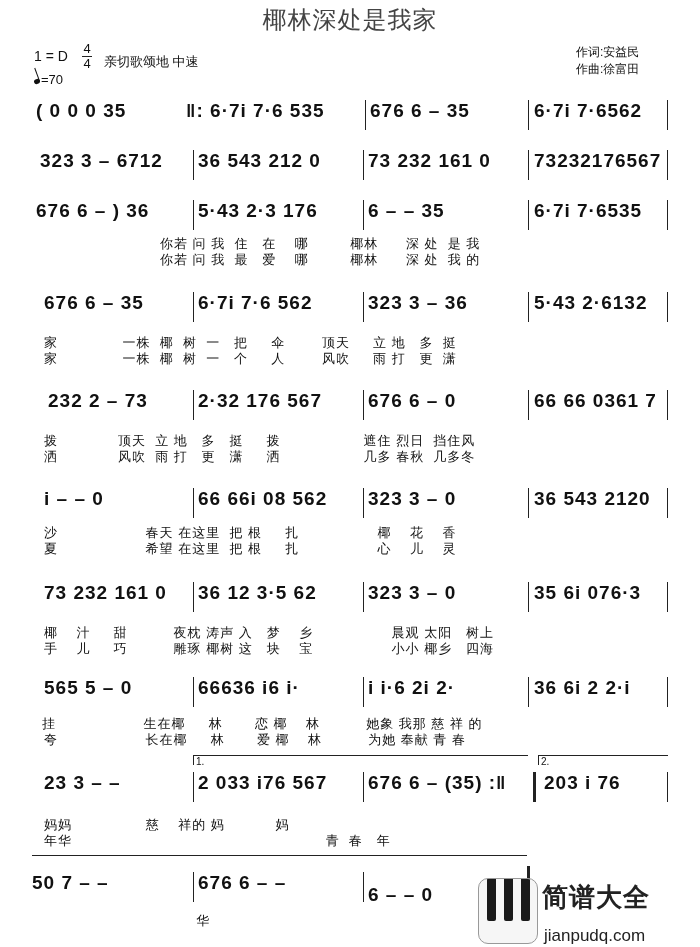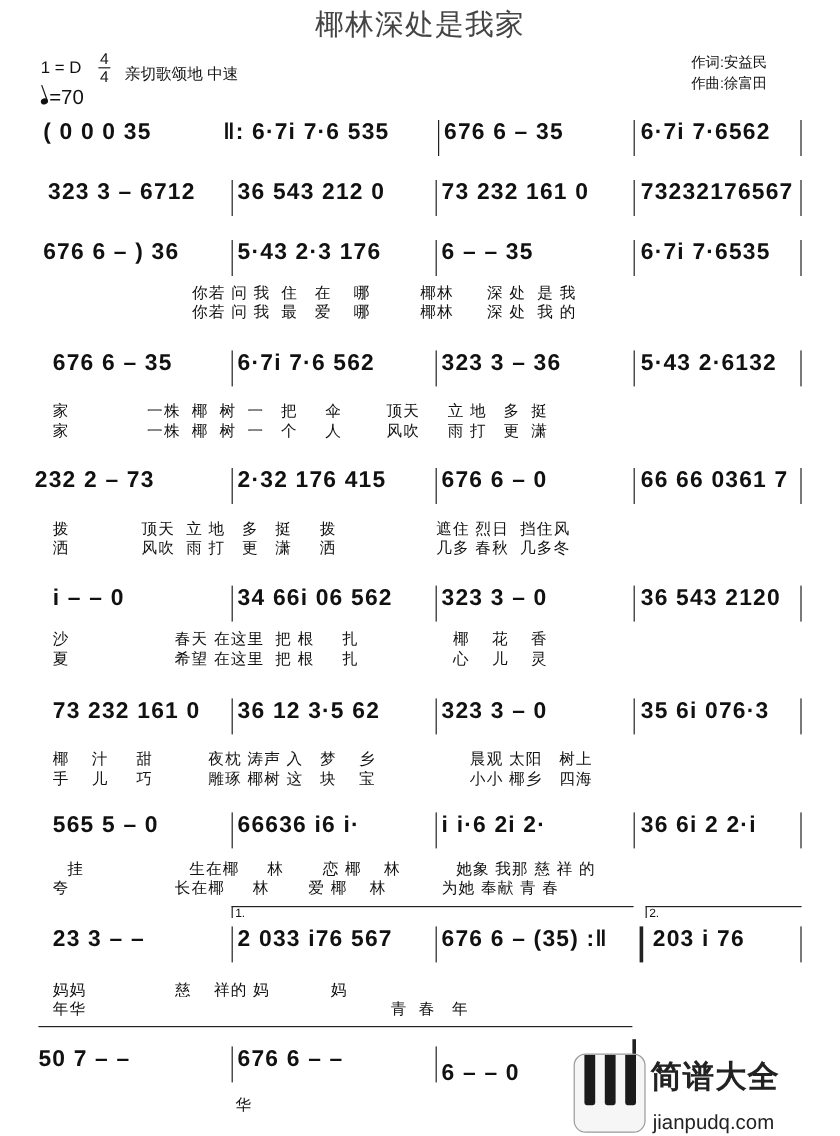--- a/index.html
+++ b/index.html
@@ -4,21 +4,21 @@
 <style>
   * { box-sizing: border-box; margin: 0; padding: 0; }
   body { width: 700px; height: 947px; background: #ffffff; position: relative; overflow: hidden;
          font-family: "Liberation Sans", "DejaVu Sans", sans-serif; color: #111; }
   .title { position: absolute; top: 4px; left: 0; width: 700px; text-align: center;
            font-family: "DejaVu Serif", serif; font-size: 24px; color: #444; letter-spacing: 1px; }
   .key { position: absolute; left: 34px; top: 48px; font-size: 14px; }
   .timesig { position: absolute; left: 82px; top: 42px; font-size: 13px; line-height: 14px; text-align: center; width: 10px; }
   .timesig hr { border: none; border-top: 1px solid #222; margin: 0; }
   .expr { position: absolute; left: 104px; top: 53px; font-size: 13px; }
-  .tempo { position: absolute; left: 34px; top: 72px; font-size: 17px; }
+  .tempo { position: absolute; left: 34px; top: 72px; font-size: 13px; }
   .tempo .note { display: inline-block; width: 6px; height: 5px; background: #111; border-radius: 50%; transform: rotate(-20deg); margin-right: 1px; position: relative; }
   .tempo .note::after { content: ""; position: absolute; left: 5px; bottom: 2px; width: 1px; height: 14px; background: #111; }
   .credits { position: absolute; left: 576px; top: 44px; font-size: 12px; line-height: 17px; }
   .row { position: absolute; left: 0; width: 700px; }
   .notes { position: absolute; font-weight: bold; font-size: 19px; white-space: nowrap; letter-spacing: 1px; }
   .bar { position: absolute; width: 1px; background: #222; height: 30px; }
   .lyric { position: absolute; font-size: 13px; white-space: pre; letter-spacing: 1px; }
   .watermark { position: absolute; left: 478px; top: 878px; width: 222px; height: 69px; }
   .wm-piano { position: absolute; left: 0; top: 0; width: 60px; height: 66px; border: 1px solid #999; border-radius: 10px; background: #f6f6f6; overflow: hidden; }
   .wm-key { position: absolute; top: 0; width: 9px; height: 42px; background: #1a1a1a; border-radius: 0 0 2px 2px; }
@@ -85,36 +85,36 @@
   <div class="bar" style="left:363px;top:0"></div>
   <div class="notes" style="left:368px;top:0">323  3  –  36</div>
   <div class="bar" style="left:528px;top:0"></div>
   <div class="notes" style="left:534px;top:0">5·43  2·6132</div>
   <div class="bar" style="left:667px;top:0"></div>
   <div class="lyric" style="left:44px;top:42px">家              一株  椰  树  一   把     伞        顶天     立 地   多  挺</div>
   <div class="lyric" style="left:44px;top:58px">家              一株  椰  树  一   个     人        风吹     雨 打   更  潇</div>
 </div>
 
 <div class="row" style="top:390px">
-  <div class="notes" style="left:29px;top:0">232  2  –    73</div>
+  <div class="notes" style="left:48px;top:0">232  2  –    73</div>
   <div class="bar" style="left:193px;top:0"></div>
-  <div class="notes" style="left:198px;top:0">2·32  176  415</div>
+  <div class="notes" style="left:198px;top:0">2·32  176  567</div>
   <div class="bar" style="left:363px;top:0"></div>
   <div class="notes" style="left:368px;top:0">676  6  –  0</div>
   <div class="bar" style="left:528px;top:0"></div>
   <div class="notes" style="left:534px;top:0">66  66  0361 7</div>
   <div class="bar" style="left:667px;top:0"></div>
   <div class="lyric" style="left:44px;top:42px">拨             顶天  立 地   多   挺     拨                  遮住 烈日  挡住风</div>
   <div class="lyric" style="left:44px;top:58px">洒             风吹  雨 打   更   潇     洒                  几多 春秋  几多冬</div>
 </div>
 
 <div class="row" style="top:488px">
   <div class="notes" style="left:44px;top:0">i  –  –      0</div>
   <div class="bar" style="left:193px;top:0"></div>
-  <div class="notes" style="left:198px;top:0">34  66i  06  562</div>
+  <div class="notes" style="left:198px;top:0">66  66i  08  562</div>
   <div class="bar" style="left:363px;top:0"></div>
   <div class="notes" style="left:368px;top:0">323  3  –    0</div>
   <div class="bar" style="left:528px;top:0"></div>
   <div class="notes" style="left:534px;top:0">36  543  2120</div>
   <div class="bar" style="left:667px;top:0"></div>
   <div class="lyric" style="left:44px;top:36px">沙                   春天 在这里  把 根     扎                 椰    花    香</div>
   <div class="lyric" style="left:44px;top:52px">夏                   希望 在这里  把 根     扎                 心    儿    灵</div>
 </div>
 
 <div class="row" style="top:582px">
@@ -132,21 +132,21 @@
 
 <div class="row" style="top:677px">
   <div class="notes" style="left:44px;top:0">565  5  –  0</div>
   <div class="bar" style="left:193px;top:0"></div>
   <div class="notes" style="left:198px;top:0">66636  i6  i·</div>
   <div class="bar" style="left:363px;top:0"></div>
   <div class="notes" style="left:368px;top:0">i  i·6  2i  2·</div>
   <div class="bar" style="left:528px;top:0"></div>
   <div class="notes" style="left:534px;top:0">36  6i  2  2·i</div>
   <div class="bar" style="left:667px;top:0"></div>
-  <div class="lyric" style="left:56px;top:38px">挂                   生在椰     林       恋 椰    林          她象 我那 慈 祥 的</div>
+  <div class="lyric" style="left:42px;top:38px">挂                   生在椰     林       恋 椰    林          她象 我那 慈 祥 的</div>
   <div class="lyric" style="left:44px;top:54px">夸                   长在椰     林       爱 椰    林          为她 奉献 青 春</div>
 </div>
 
 <div class="volta" style="left:193px;top:755px;width:335px">1.</div>
 <div class="volta" style="left:538px;top:755px;width:130px">2.</div>
 <div class="row" style="top:772px">
   <div class="notes" style="left:44px;top:0">23   3  –  –</div>
   <div class="bar" style="left:193px;top:0"></div>
   <div class="notes" style="left:198px;top:0">2  033  i76  567</div>
   <div class="bar" style="left:363px;top:0"></div>

